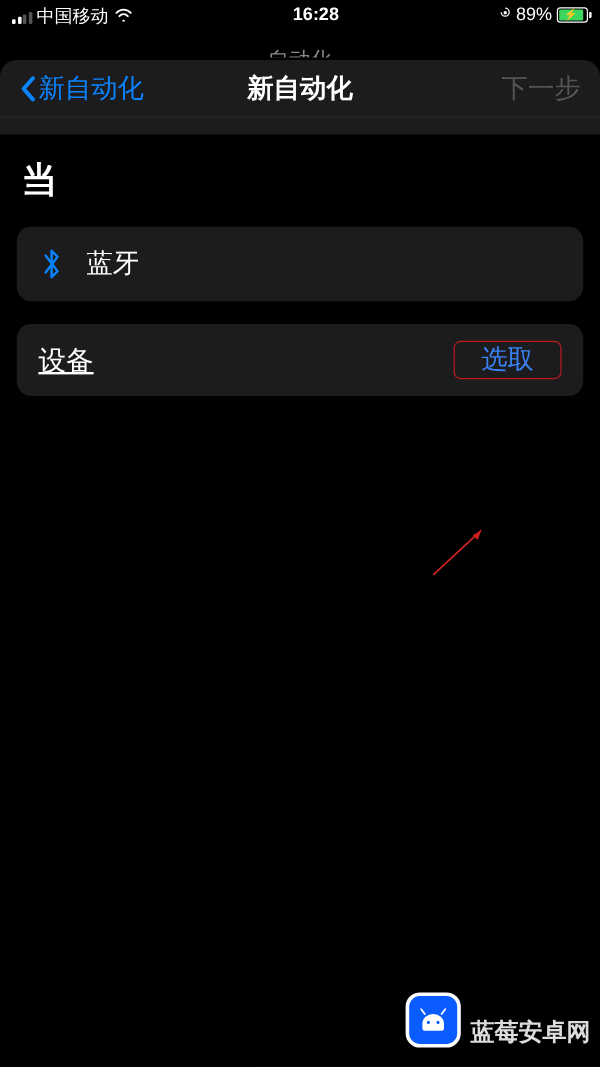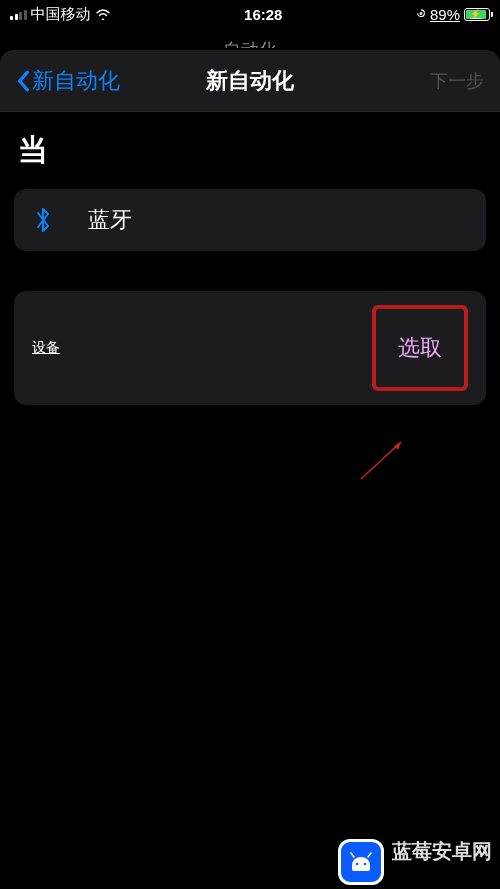--- a/index.html
+++ b/index.html
@@ -12,36 +12,35 @@
       width: 500px;
       height: 889px;
       background: #000;
       color: #fff;
       position: relative;
       overflow: hidden;
     }
     .status-bar {
       display: flex;
       justify-content: space-between;
-      align-items: center;
+      align-items: flex-start;
       padding: 4px 10px;
       height: 28px;
       font-size: 15px;
       font-weight: 500;
     }
     .status-left {
       display: flex;
       align-items: center;
       gap: 4px;
     }
     .status-right {
       display: flex;
       align-items: center;
       gap: 4px;
-      text-decoration: underline;
     }
     .signal-bars {
       display: inline-flex;
       align-items: flex-end;
       gap: 1.5px;
       height: 12px;
     }
     .signal-bars .bar {
       width: 3px;
       background: #555;
@@ -110,21 +109,21 @@
       left: 0;
       right: 0;
       bottom: 0;
       background: #1c1c1e;
       border-radius: 14px 14px 0 0;
     }
     .nav-bar {
       display: flex;
       align-items: center;
       justify-content: space-between;
-      height: 62px;
+      height: 48px;
       padding: 0 16px;
       border-bottom: 1px solid #2a2a2c;
     }
     .nav-back {
       display: flex;
       align-items: center;
       color: #0a84ff;
       font-size: 22px;
       gap: 2px;
     }
@@ -137,21 +136,21 @@
       font-weight: 600;
       color: #fff;
       position: absolute;
       left: 0;
       right: 0;
       text-align: center;
       pointer-events: none;
     }
     .nav-next {
       color: #555;
-      font-size: 18px;
+      font-size: 22px;
     }
     .content {
       padding: 18px 14px;
       background: #000;
       position: absolute;
       top: 62px;
       left: 0;
       right: 0;
       bottom: 0;
     }
@@ -160,22 +159,21 @@
       font-weight: 700;
       margin-bottom: 18px;
       margin-left: 4px;
     }
     .cell {
       background: #1c1c1e;
       border-radius: 12px;
       padding: 16px 18px;
       display: flex;
       align-items: center;
-      margin-bottom: 40px;
-      gap: 16px;
+      margin-bottom: 19px;
     }
     .cell-icon {
       margin-right: 18px;
       display: flex;
       align-items: center;
     }
     .cell-icon svg {
       width: 22px;
       height: 28px;
     }
@@ -186,45 +184,45 @@
     .device-cell {
       background: #1c1c1e;
       border-radius: 12px;
       padding: 14px 18px;
       display: flex;
       align-items: center;
       justify-content: space-between;
       position: relative;
     }
     .device-label {
-      font-size: 14px;
+      font-size: 23px;
       color: #fff;
       text-decoration: underline;
     }
     .select-button {
-      color: #f0abfc;
-      font-size: 22px;
-      padding: 24px 22px;
-      border: 4px solid #b91c1c;
+      color: #3b82f6;
+      font-size: 22px;
+      padding: 0 22px;
+      border: 1px solid #b91c1c;
       border-radius: 6px;
       position: relative;
     }
     .red-arrow {
       position: absolute;
       left: 356px;
       top: 322px;
       pointer-events: none;
     }
     .watermark {
       position: absolute;
-      bottom: 4px;
+      bottom: 16px;
       right: 8px;
       text-align: right;
       display: flex;
-      align-items: flex-start;
+      align-items: flex-end;
       gap: 8px;
     }
     .watermark-badge {
       width: 46px;
       height: 46px;
       background: #0a5cff;
       border-radius: 12px;
       border: 3px solid #fff;
       display: flex;
       align-items: center;

